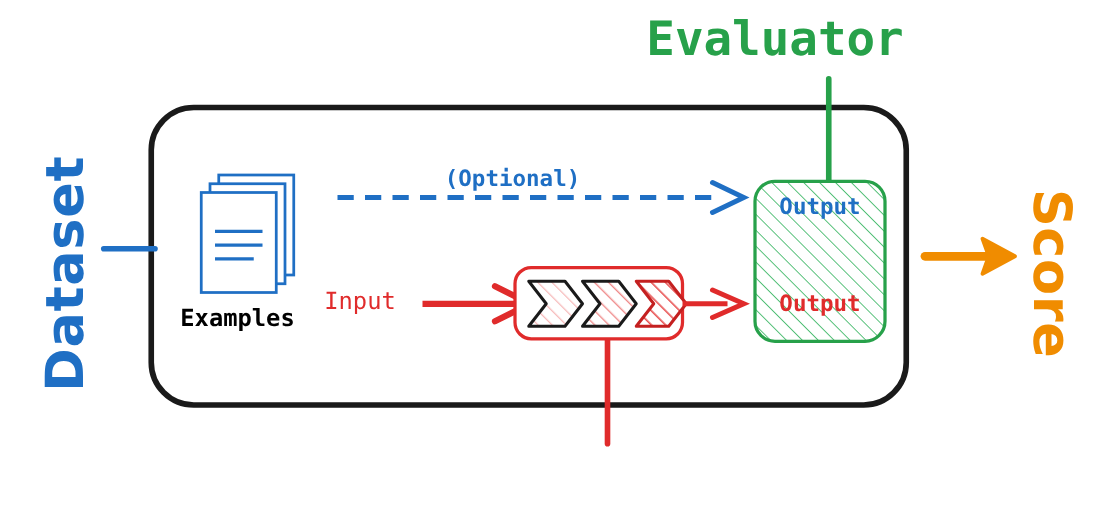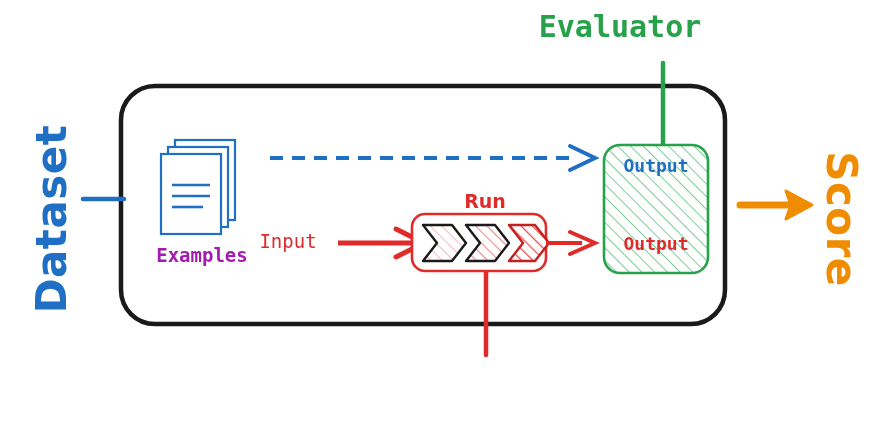--- a/index.html
+++ b/index.html
@@ -53,21 +53,21 @@
     font-weight: bold;
     letter-spacing: 0.5px;
     transform: rotate(90deg);
     transform-origin: 50% 50%;
   }
   #evaluator-label {
     left: 500px;
     top: 12px;
     width: 240px;
     text-align: center;
-    font-size: 30px;
+    font-size: 38px;
     font-weight: bold;
   }
   #application-label {
     left: 300px;
     top: 357px;
     width: 360px;
     text-align: center;
     font-size: 38px;
     font-weight: bold;
   }
@@ -197,24 +197,24 @@
     <rect x="604" y="145" width="104" height="128" rx="16" ry="16" fill="url(#hatch-green)" stroke="#27a14a" stroke-width="2.6"></rect>
   </svg>
 
   <div class="txt sans" id="dataset-label" style="color:#1f6fc4;">Dataset</div>
 
   <div class="txt mono" id="evaluator-label" style="color:#27a14a;">Evaluator</div>
 
 
   <div class="txt sans" id="score-label" style="color:#f08c00;">Score</div>
 
-  <div class="txt mono" id="examples-label" style="color:#a21caf;margin-left:12px;">Examples</div>
+  <div class="txt mono" id="examples-label" style="color:#000000;">Examples</div>
 
   <div class="txt mono" id="input-label" style="color:#e02b2b;">Input</div>
 
-
-  <div class="txt sans" id="run-label" style="color:#e02b2b;">Run</div>
+  <div class="txt mono" id="optional-label" style="color:#1f6fc4;">(Optional)</div>
+
 
   <div class="txt mono" id="output-top-label" style="color:#1f6fc4;">Output</div>
 
   <div class="txt mono" id="output-bottom-label" style="color:#e02b2b;">Output</div>
 
 </div>
 
 </body></html>

